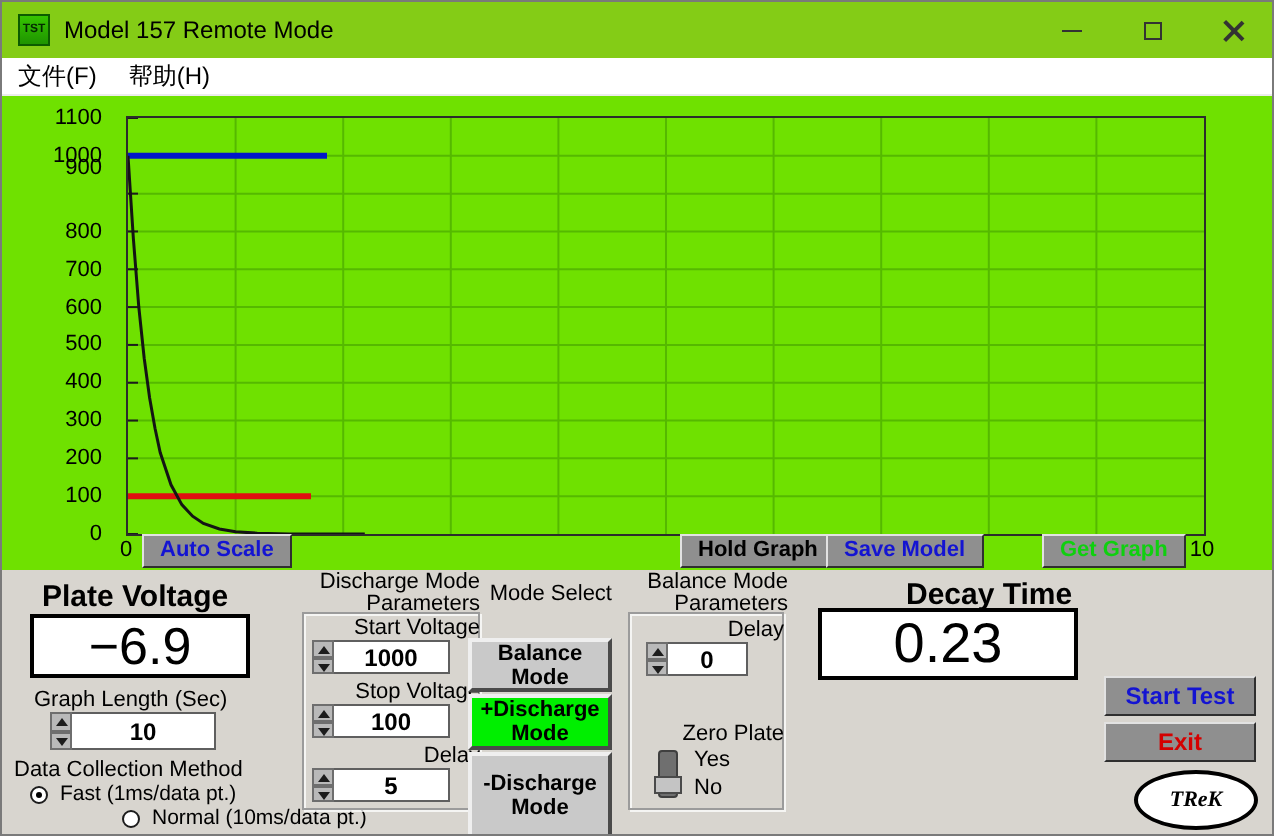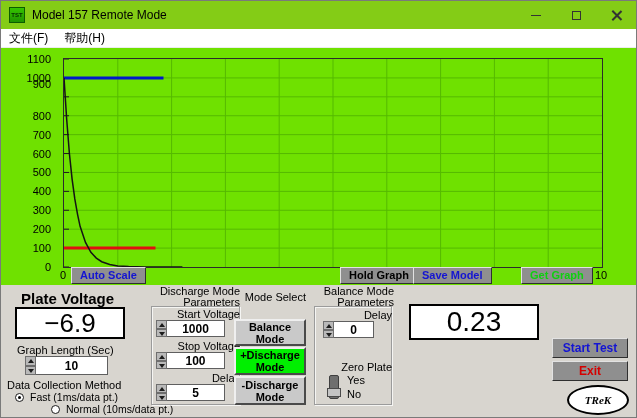--- a/index.html
+++ b/index.html
@@ -215,21 +215,21 @@
         <div class="spin down"></div>
       </div>
       <div class="spin-value" style="width:72px;">10</div>
     </div>
 
     <div class="lbl" style="left:6px; top:94px;">Data Collection Method</div>
     <div class="radio-row" style="left:14px; top:106px;">
       <span class="radio selected"></span>
       <span class="radio-label">Fast (1ms/data pt.)</span>
     </div>
-    <div class="radio-row" style="left:6px; top:118px;padding-left:44px;">
+    <div class="radio-row" style="left:16px; top:118px;padding-left:44px;">
       <span class="radio"></span>
       <span class="radio-label">Normal (10ms/data pt.)</span>
     </div>
 
     <div class="lbl lbl-c" style="left:147px; top:0; width:92px;">Discharge Mode</div>
     <div class="lbl lbl-c" style="left:147px; top:11px; width:92px;">Parameters</div>
     <div class="groupbox" style="left:150px; top:21px; width:89px; height:99px;"></div>
 
     <div class="lbl lbl-c" style="left:150px; top:23px; width:89px;">Start Voltage</div>
     <div class="spinner" style="left:155px; top:35px; height:17px;">
@@ -254,21 +254,21 @@
       <div class="spin-btns">
         <div class="spin up"></div>
         <div class="spin down"></div>
       </div>
       <div class="spin-value" style="width:58px;">5</div>
     </div>
 
     <div class="lbl lbl-c" style="left:233px; top:6px; width:72px;">Mode Select</div>
     <div class="mode-btn" style="top:34px; height:27px;">Balance Mode</div>
     <div class="mode-btn" style="top: 62px; height: 28px; background: rgb(0, 239, 0);">+Discharge Mode</div>
-    <div class="mode-btn" style="top:91px; height:29px;">-Discharge Mode</div>
+    <div class="mode-btn" style="top:91px; height:43px;">-Discharge Mode</div>
 
     <div class="lbl lbl-c" style="left:311px; top:0; width:82px;">Balance Mode</div>
     <div class="lbl lbl-c" style="left:311px; top:11px; width:82px;">Parameters</div>
     <div class="groupbox" style="left:313px; top:21px; width:78px; height:99px;"></div>
 
     <div class="lbl lbl-c" style="left:313px; top:24px; width:78px;">Delay</div>
     <div class="spinner" style="left:322px; top:36px; height:17px;">
       <div class="spin-btns">
         <div class="spin up"></div>
         <div class="spin down"></div>
@@ -276,20 +276,21 @@
       <div class="spin-value" style="width:40px;">0</div>
     </div>
 
     <div class="lbl lbl-c" style="left:313px; top:76px; width:78px;">Zero Plate</div>
     <div class="toggle-track" style="left:328px; top:90px;">
       <div class="toggle-knob"></div>
     </div>
     <div class="lbl" style="left:346px; top:89px;">Yes</div>
     <div class="lbl" style="left:346px; top:103px;">No</div>
 
+    <div class="hdr" style="left:452px; top:4px;">Decay Time</div>
     <div class="display" style="left:408px; top:19px; width:130px; height:36px; font-size:28px;">0.23</div>
 
     <div class="action-btn txt-blue" style="top:53px;">Start Test</div>
     <div class="action-btn txt-red" style="top:76px;">Exit</div>
 
     <div class="logo">
       <span>TReK</span>
     </div>
   </div>
 </div>

